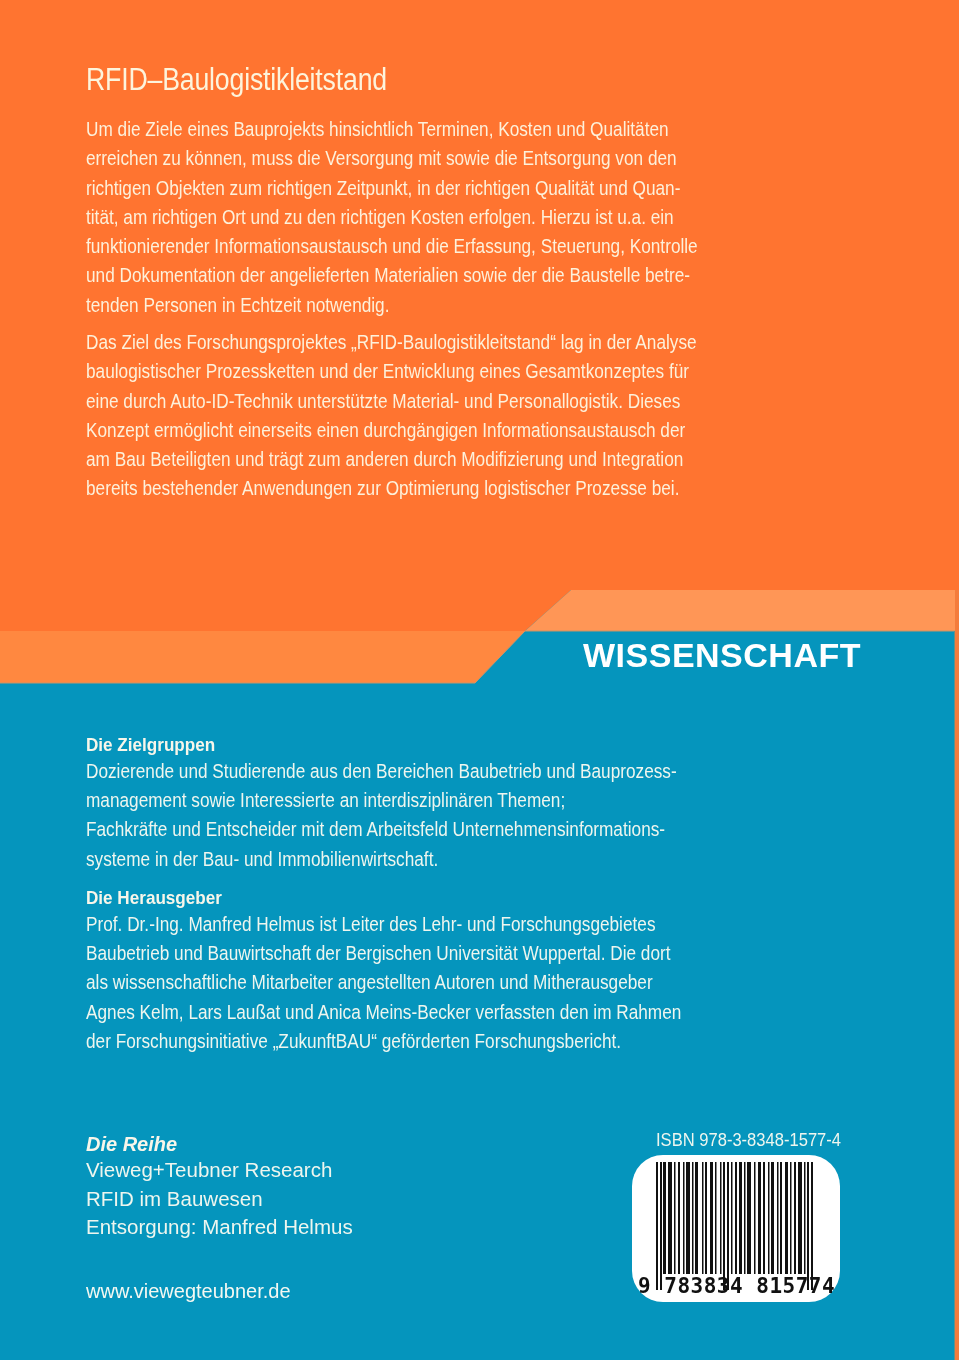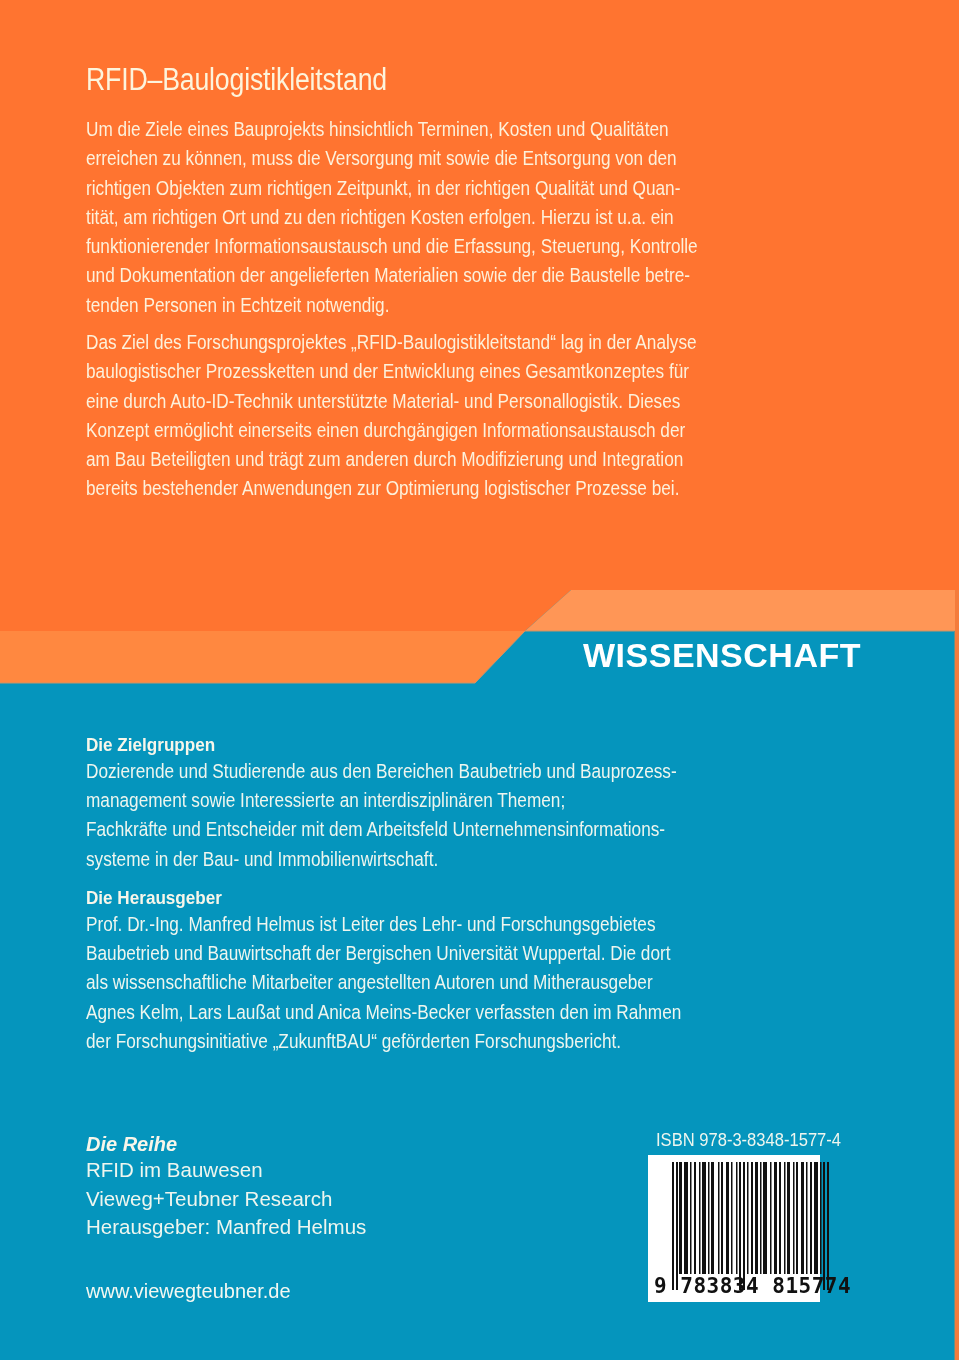--- a/index.html
+++ b/index.html
@@ -50,22 +50,23 @@
   .url {
     position: absolute; left: 86px; top: 1280px;
     font-size: 20px; font-weight: normal; color: #f4f8f2; white-space: nowrap;
   }
   .isbn {
     position: absolute; left: 656px; top: 1130px;
     font-size: 18px; color: #eef6ef; white-space: nowrap;
     transform: scaleX(0.92); transform-origin: left top;
   }
   .barcode-box {
-    position: absolute; left: 648px; top: 1155px; width: 172px; height: 147px;
+    position: absolute; left: 632px; top: 1155px; width: 208px; height: 147px;
     background: #ffffff;
+    border-radius: 31px;
   }
   .barcode-bars { position: absolute; left: 0; top: 0; width: 208px; height: 147px; }
   .barcode-digits {
     position: absolute; left: 6px; bottom: 4px; font-family: "DejaVu Sans Mono", monospace;
     font-weight: bold; font-size: 21px; color: #111; letter-spacing: 0.5px; white-space: pre;
     background: transparent;
   }
 </style>
 </head>
 <body>
@@ -116,23 +117,23 @@
   <h3>Die Herausgeber</h3>
   <p class="body">Prof. Dr.-Ing. Manfred Helmus ist Leiter des Lehr- und Forschungsgebietes
 Baubetrieb und Bauwirtschaft der Bergischen Universität Wuppertal. Die dort
 als wissenschaftliche Mitarbeiter angestellten Autoren und Mitherausgeber
 Agnes Kelm, Lars Laußat und Anica Meins-Becker verfassten den im Rahmen
 der Forschungsinitiative „ZukunftBAU“ geförderten Forschungsbericht.</p>
 </div>
 
 <div class="block reihe">
   <h3>Die Reihe</h3>
+  <span class="line">Vieweg+Teubner Research</span>
   <span class="line">RFID im Bauwesen</span>
-  <span class="line">Vieweg+Teubner Research</span>
-  <span class="line">Herausgeber: Manfred Helmus</span>
+  <span class="line">Entsorgung: Manfred Helmus</span>
 </div>
 
 <div class="url">www.viewegteubner.de</div>
 
 <div class="isbn">ISBN 978-3-8348-1577-4</div>
 
 <div class="barcode-box">
   <svg class="barcode-bars" viewBox="0 0 208 147" width="208" height="147" xmlns="http://www.w3.org/2000/svg">
     <g fill="#111">
       <rect x="24" y="7" width="2" height="128"></rect>

